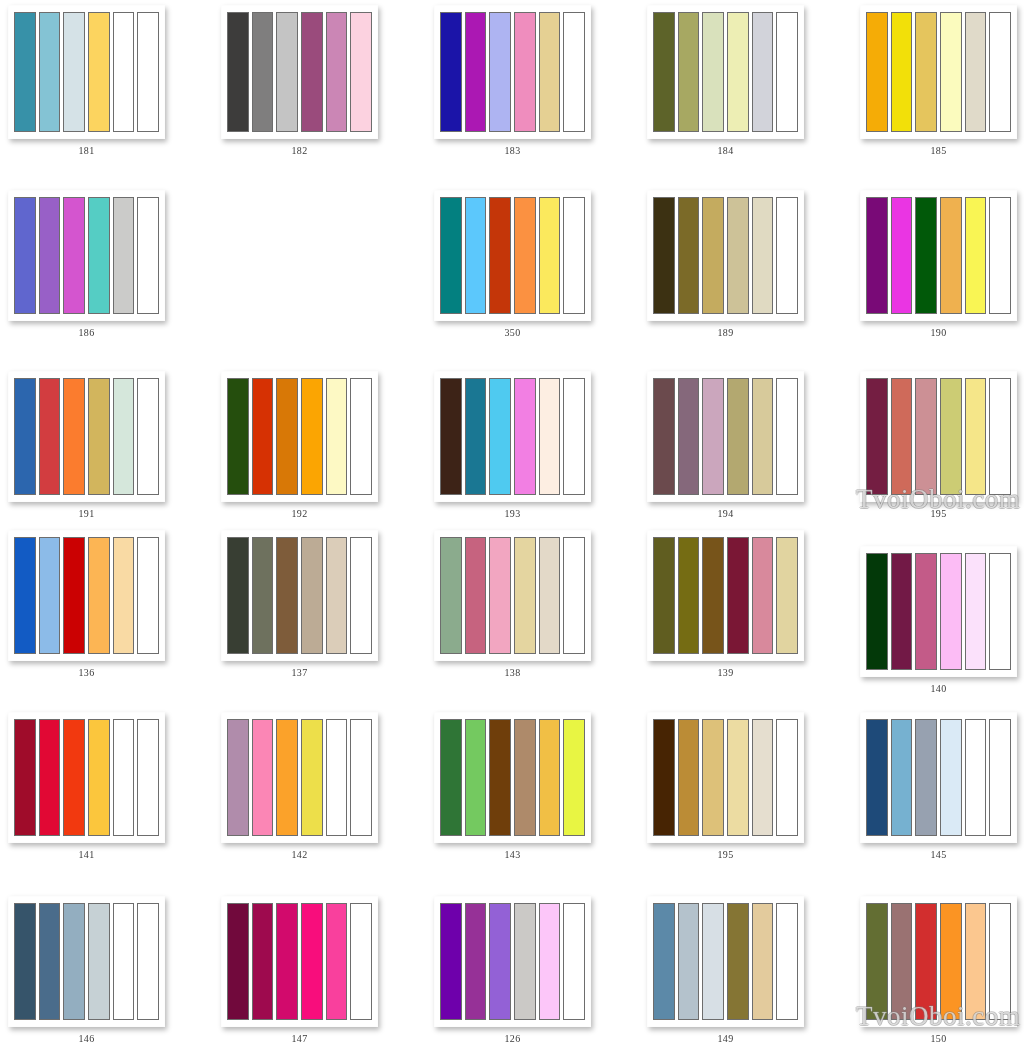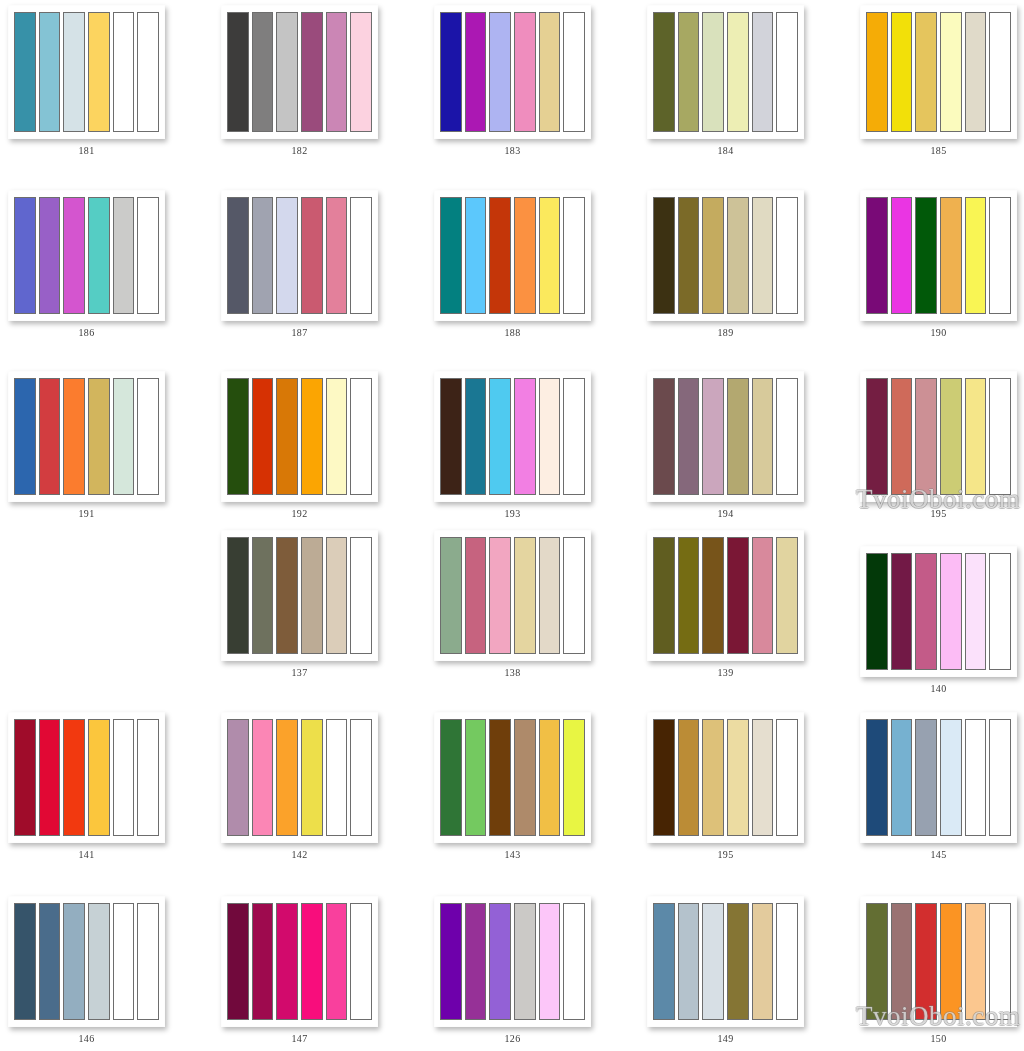--- a/index.html
+++ b/index.html
@@ -133,41 +133,30 @@
       <div class="palette-card" style="height: 131px; width: 157px;">
         <div class="swatch" title="#6066ce" style="background: rgb(96, 102, 206); width: 22px; height: 100%; border-color: rgb(109, 109, 109);"></div>
         <div class="swatch" title="#9860c7" style="background: rgb(152, 96, 199); width: 22px; height: 100%; border-color: rgb(109, 109, 109);"></div>
         <div class="swatch" title="#d455cf" style="background: rgb(212, 85, 207); width: 22px; height: 100%; border-color: rgb(109, 109, 109);"></div>
         <div class="swatch" title="#55cdc4" style="background: rgb(85, 205, 196); width: 22px; height: 100%; border-color: rgb(109, 109, 109);"></div>
         <div class="swatch" title="#cbcbc9" style="background: rgb(203, 203, 201); width: 22px; height: 100%; border-color: rgb(109, 109, 109);"></div>
         <div class="swatch" title="#ffffff" style="background: rgb(255, 255, 255); width: 22px; height: 100%; border-color: rgb(109, 109, 109);"></div>
       </div>
       <div class="palette-label">186</div>
     </div>
-    <div class="palette-cell" style="position: absolute; left: 221px; top: 190px; width: 157px;">
-      <div class="palette-card" style="height: 131px; width: 157px;">
-        <div class="swatch" title="#555867" style="background: rgb(85, 88, 103); width: 22px; height: 100%; border-color: rgb(109, 109, 109);"></div>
-        <div class="swatch" title="#a0a3b0" style="background: rgb(160, 163, 176); width: 22px; height: 100%; border-color: rgb(109, 109, 109);"></div>
-        <div class="swatch" title="#d3d8ed" style="background: rgb(211, 216, 237); width: 22px; height: 100%; border-color: rgb(109, 109, 109);"></div>
-        <div class="swatch" title="#ca5a70" style="background: rgb(202, 90, 112); width: 22px; height: 100%; border-color: rgb(109, 109, 109);"></div>
-        <div class="swatch" title="#e3809b" style="background: rgb(227, 128, 155); width: 22px; height: 100%; border-color: rgb(109, 109, 109);"></div>
-        <div class="swatch" title="#ffffff" style="background: rgb(255, 255, 255); width: 22px; height: 100%; border-color: rgb(109, 109, 109);"></div>
-      </div>
-      <div class="palette-label">187</div>
-    </div>
     <div class="palette-cell" style="position: absolute; left: 434px; top: 190px; width: 157px;">
       <div class="palette-card" style="height: 131px; width: 157px;">
         <div class="swatch" title="#038080" style="background: rgb(3, 128, 128); width: 22px; height: 100%; border-color: rgb(109, 109, 109);"></div>
         <div class="swatch" title="#5cc8fc" style="background: rgb(92, 200, 252); width: 22px; height: 100%; border-color: rgb(109, 109, 109);"></div>
         <div class="swatch" title="#c43609" style="background: rgb(196, 54, 9); width: 22px; height: 100%; border-color: rgb(109, 109, 109);"></div>
         <div class="swatch" title="#fb9141" style="background: rgb(251, 145, 65); width: 22px; height: 100%; border-color: rgb(109, 109, 109);"></div>
         <div class="swatch" title="#fbe95d" style="background: rgb(251, 233, 93); width: 22px; height: 100%; border-color: rgb(109, 109, 109);"></div>
         <div class="swatch" title="#ffffff" style="background: rgb(255, 255, 255); width: 22px; height: 100%; border-color: rgb(109, 109, 109);"></div>
       </div>
-      <div class="palette-label">188</div>
+      <div class="palette-label">350</div>
     </div>
     <div class="palette-cell" style="position: absolute; left: 647px; top: 190px; width: 157px; align-items: center;">
       <div class="palette-card" style="height: 131px; width: 157px;">
         <div class="swatch" title="#3c3112" style="background: rgb(60, 49, 18); width: 22px; height: 100%; border-color: rgb(109, 109, 109);"></div>
         <div class="swatch" title="#7b6a28" style="background: rgb(123, 106, 40); width: 22px; height: 100%; border-color: rgb(109, 109, 109);"></div>
         <div class="swatch" title="#c4ab5f" style="background: rgb(196, 171, 95); width: 22px; height: 100%; border-color: rgb(109, 109, 109);"></div>
         <div class="swatch" title="#cdc298" style="background: rgb(205, 194, 152); width: 22px; height: 100%; border-color: rgb(109, 109, 109);"></div>
         <div class="swatch" title="#e0dac2" style="background: rgb(224, 218, 194); width: 22px; height: 100%; border-color: rgb(109, 109, 109);"></div>
         <div class="swatch" title="#ffffff" style="background: rgb(255, 255, 255); width: 22px; height: 100%; border-color: rgb(109, 109, 109);"></div>
       </div>
@@ -231,20 +220,31 @@
     <div class="palette-cell" style="position: absolute; left: 860px; top: 371px; width: 157px;">
       <div class="palette-card" style="height: 131px; width: 157px;">
         <div class="swatch" title="#741e42" style="background: rgb(116, 30, 66); width: 22px; height: 100%; border-color: rgb(109, 109, 109);"></div>
         <div class="swatch" title="#cf6a5a" style="background: rgb(207, 106, 90); width: 22px; height: 100%; border-color: rgb(109, 109, 109);"></div>
         <div class="swatch" title="#cc9095" style="background: rgb(204, 144, 149); width: 22px; height: 100%; border-color: rgb(109, 109, 109);"></div>
         <div class="swatch" title="#cccc74" style="background: rgb(204, 204, 116); width: 22px; height: 100%; border-color: rgb(109, 109, 109);"></div>
         <div class="swatch" title="#f5e689" style="background: rgb(245, 230, 137); width: 22px; height: 100%; border-color: rgb(109, 109, 109);"></div>
         <div class="swatch" title="#ffffff" style="background: rgb(255, 255, 255); width: 22px; height: 100%; border-color: rgb(109, 109, 109);"></div>
       </div>
       <div class="palette-label">195</div>
+    </div>
+    <div class="palette-cell" style="position: absolute; left: 8px; top: 530px; width: 157px;">
+      <div class="palette-card" style="height: 131px; width: 157px;">
+        <div class="swatch" title="#125bc4" style="background: rgb(18, 91, 196); width: 22px; height: 100%; border-color: rgb(109, 109, 109);"></div>
+        <div class="swatch" title="#8cbbe8" style="background: rgb(140, 187, 232); width: 22px; height: 100%; border-color: rgb(109, 109, 109);"></div>
+        <div class="swatch" title="#cb0102" style="background: rgb(203, 1, 2); width: 22px; height: 100%; border-color: rgb(109, 109, 109);"></div>
+        <div class="swatch" title="#fcb554" style="background: rgb(252, 181, 84); width: 22px; height: 100%; border-color: rgb(109, 109, 109);"></div>
+        <div class="swatch" title="#f9daa4" style="background: rgb(249, 218, 164); width: 22px; height: 100%; border-color: rgb(109, 109, 109);"></div>
+        <div class="swatch" title="#ffffff" style="background: rgb(255, 255, 255); width: 22px; height: 100%; border-color: rgb(109, 109, 109);"></div>
+      </div>
+      <div class="palette-label">136</div>
     </div>
     <div class="palette-cell" style="position: absolute; left: 221px; top: 530px; width: 157px;">
       <div class="palette-card" style="height: 131px; width: 157px;">
         <div class="swatch" title="#383e33" style="background: rgb(56, 62, 51); width: 22px; height: 100%; border-color: rgb(109, 109, 109);"></div>
         <div class="swatch" title="#6e715e" style="background: rgb(110, 113, 94); width: 22px; height: 100%; border-color: rgb(109, 109, 109);"></div>
         <div class="swatch" title="#7e5c3a" style="background: rgb(126, 92, 58); width: 22px; height: 100%; border-color: rgb(109, 109, 109);"></div>
         <div class="swatch" title="#bcab95" style="background: rgb(188, 171, 149); width: 22px; height: 100%; border-color: rgb(109, 109, 109);"></div>
         <div class="swatch" title="#dbcdb9" style="background: rgb(219, 205, 185); width: 22px; height: 100%; border-color: rgb(109, 109, 109);"></div>
         <div class="swatch" title="#ffffff" style="background: rgb(255, 255, 255); width: 22px; height: 100%; border-color: rgb(109, 109, 109);"></div>
       </div>

